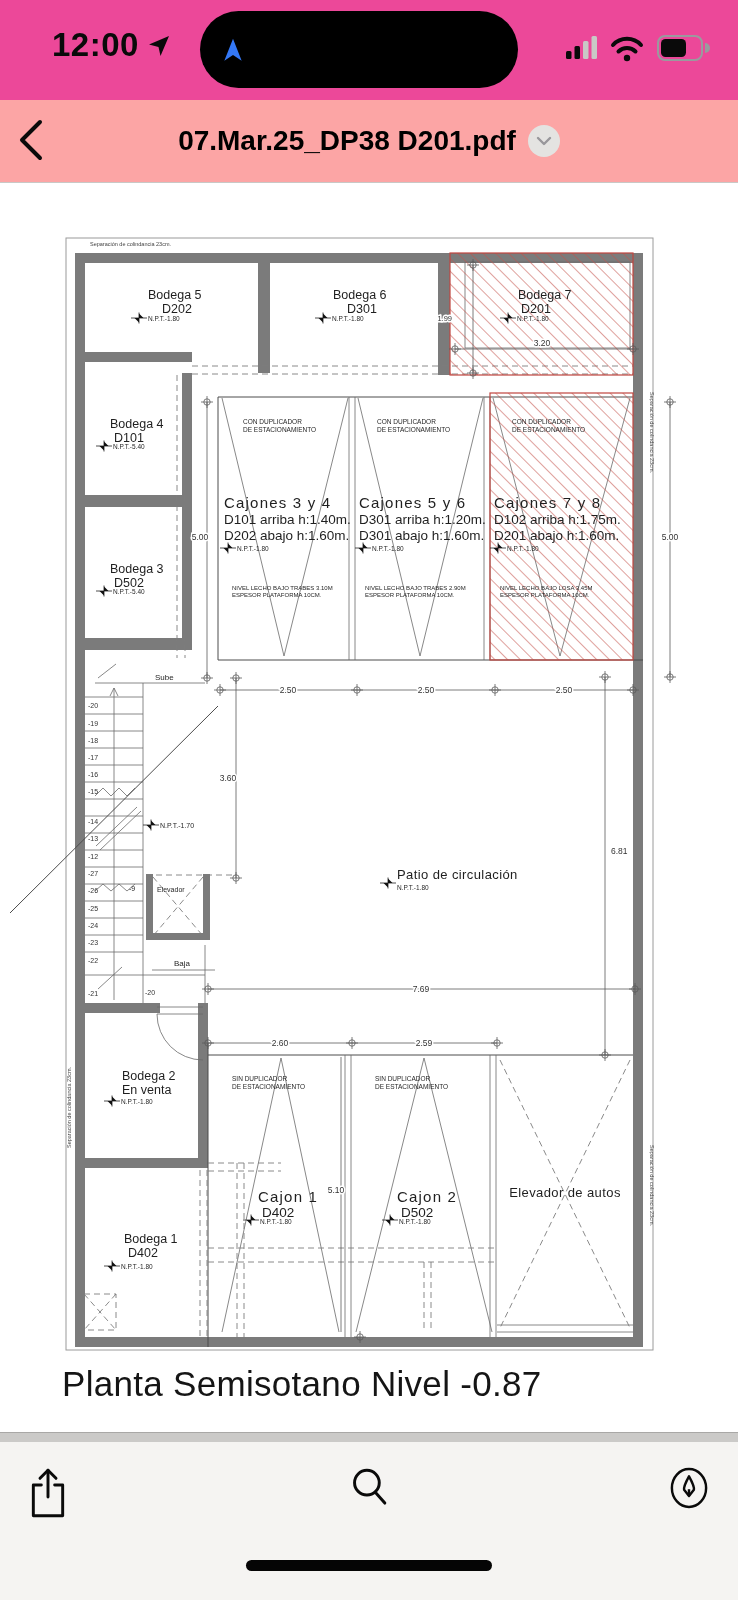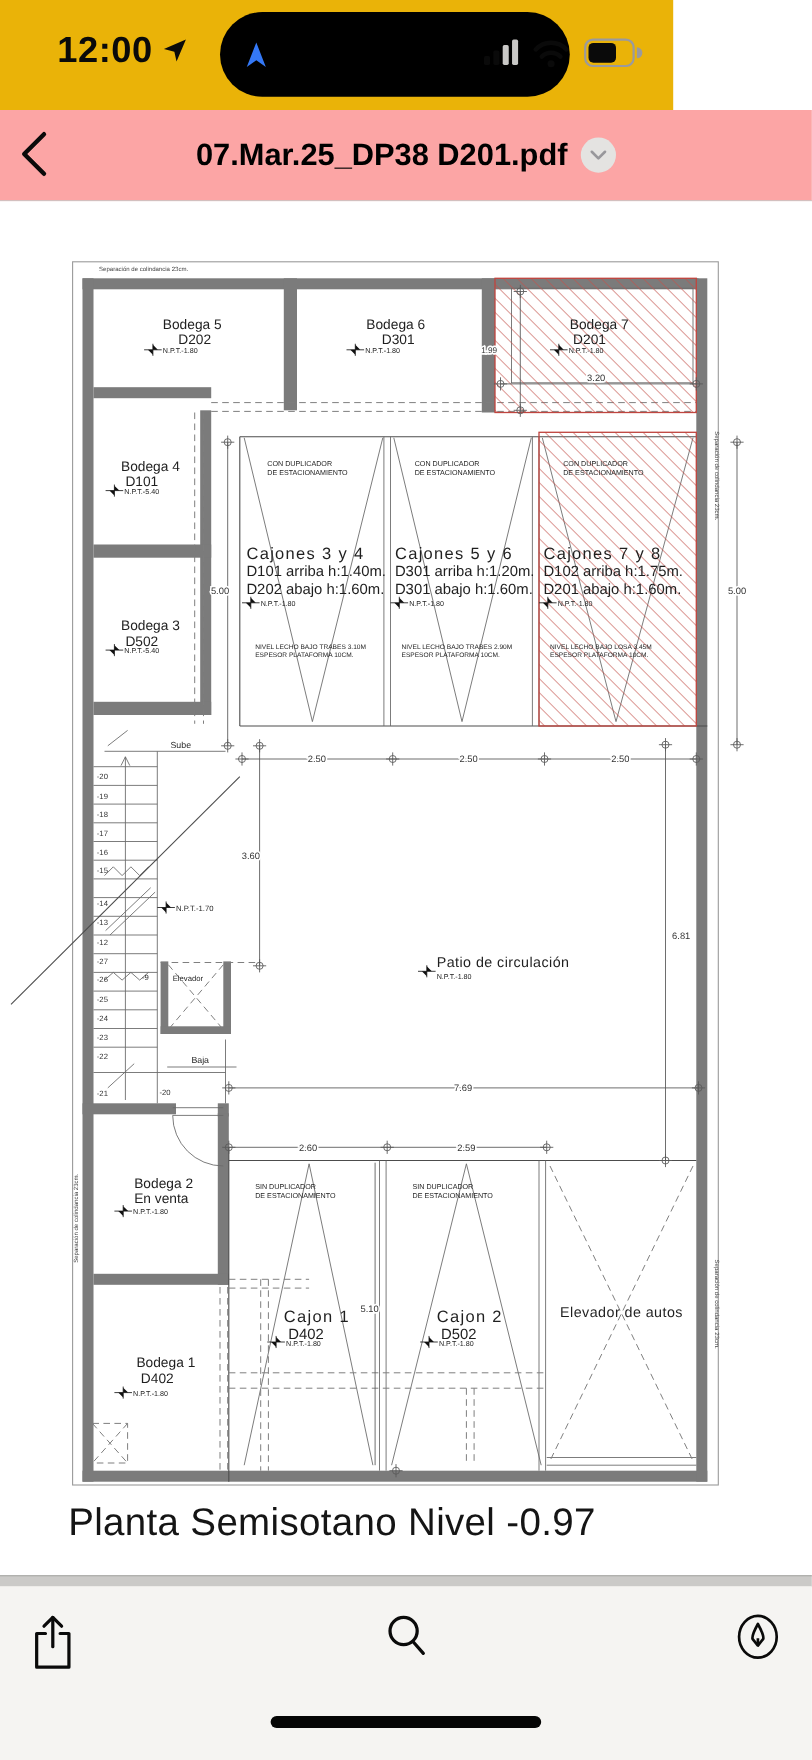--- a/index.html
+++ b/index.html
@@ -1,18 +1,18 @@
 <!DOCTYPE html>
 <html><head>
 <meta charset="utf-8">
 <style>
   html,body{margin:0;padding:0;background:#fff;}
   body{width:738px;height:1600px;position:relative;overflow:hidden;
        font-family:"Liberation Sans",sans-serif;-webkit-font-smoothing:antialiased;}
-  .statusbar{position:absolute;left:0;top:0;width:612px;height:100px;background:#eab308;}
+  .statusbar{position:absolute;left:0;top:0;width:738px;height:100px;background:#ec4899;}
   .time{position:absolute;left:52px;top:26px;font-size:33px;font-weight:700;color:#0a0a0a;letter-spacing:.5px;}
   .locarrow{position:absolute;left:146px;top:33px;}
   .island{position:absolute;left:200px;top:11px;width:318px;height:77px;background:#000;border-radius:39px;}
   .island svg{position:absolute;left:20px;top:26px;}
   .statright{position:absolute;right:22px;top:30px;}
   .navbar{position:absolute;left:0;top:100px;width:738px;height:82px;background:#fca5a5;border-bottom:1px solid #c9c8c6;}
   .backbtn{position:absolute;left:10px;top:14px;width:48px;height:52px;}
   .titlewrap{position:absolute;left:0;top:0;width:738px;height:82px;display:flex;align-items:center;justify-content:center;gap:12px;}
   .doctitle{font-size:28px;font-weight:700;color:#000;}
   .ddbtn{width:32px;height:32px;border-radius:50%;background:#e4e3e1;display:flex;align-items:center;justify-content:center;}
@@ -395,21 +395,21 @@
     <text class="dim" x="564" y="693">2.50</text>
     <text class="dim" x="228" y="781">3.60</text>
     <text class="dimL" x="611" y="854">6.81</text>
     <text class="dim" x="421" y="992">7.69</text>
     <text class="dim" x="280" y="1046">2.60</text>
     <text class="dim" x="424" y="1046">2.59</text>
     <text class="dim" x="336" y="1193">5.10</text>
   </g>
 </svg>
 
-<div class="caption">Planta Semisotano Nivel -0.97</div>
+<div class="caption">Planta Semisotano Nivel -0.87</div>
 
 <div class="grayband"></div>
 
 <div class="toolbar">
   <div class="tbi" style="left:28px">
     <svg width="40" height="54" viewBox="0 0 30 40" fill="none" stroke="#0a0a0a" stroke-width="2.2" stroke-linecap="round" stroke-linejoin="round">
       <line x1="15" y1="3" x2="15" y2="23"></line>
       <polyline points="9,9 15,3 21,9"></polyline>
       <path d="M10,14 H4 V37 H26 V14 H20"></path>
     </svg>

